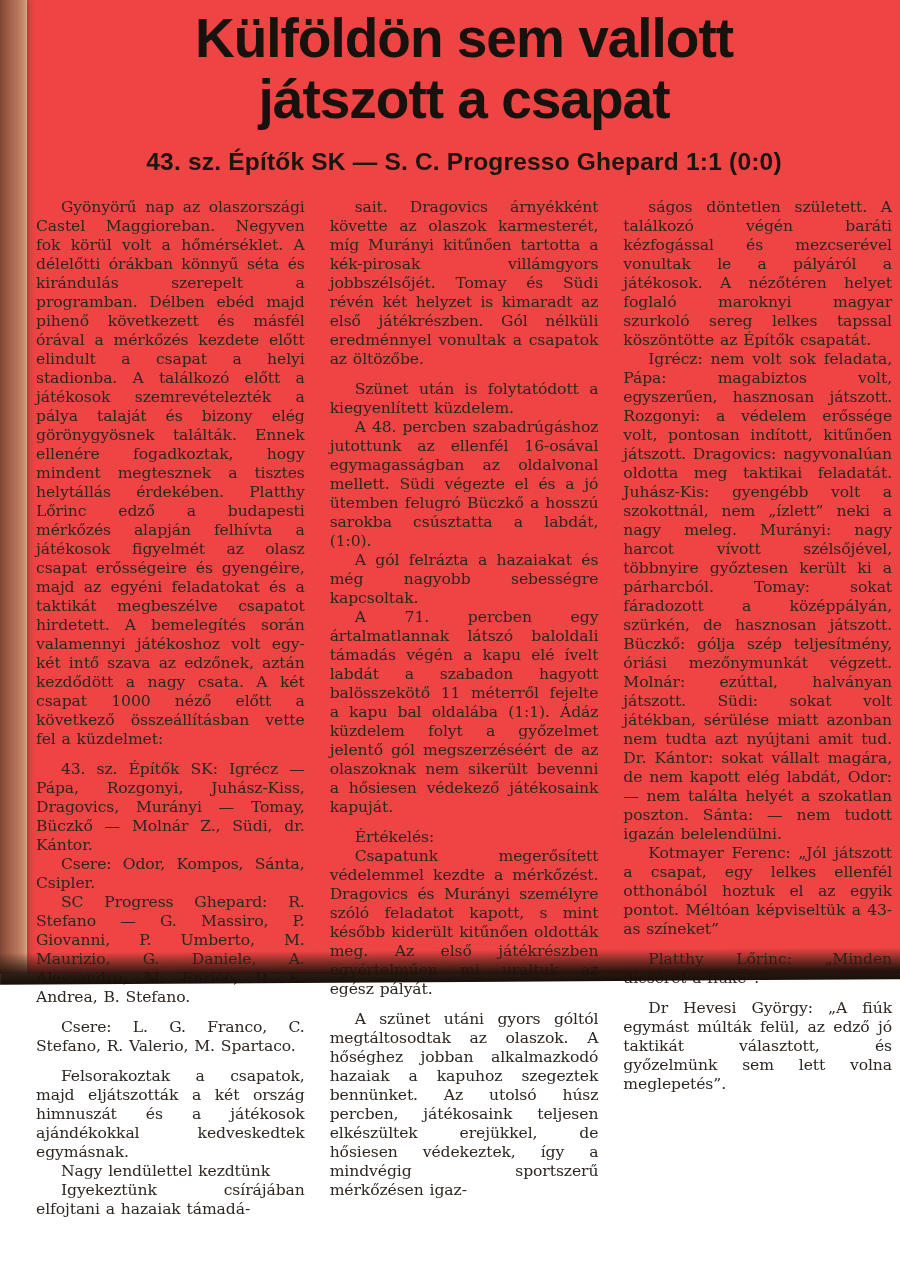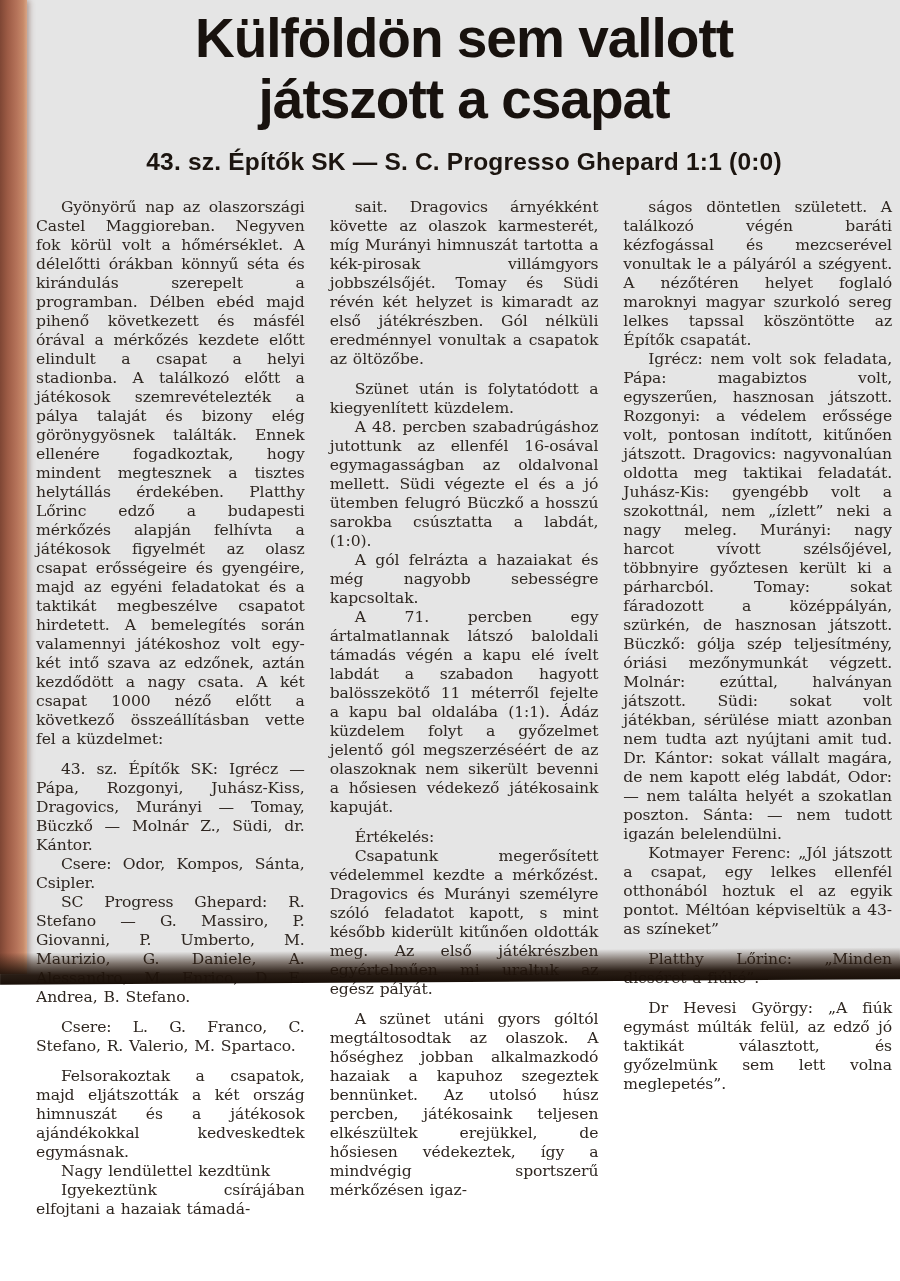--- a/index.html
+++ b/index.html
@@ -10,21 +10,21 @@
     overflow: hidden;
   }
   .page {
     position: relative;
     width: 900px;
     height: 974px;
     background:
       radial-gradient(ellipse 420px 520px at 12% 30%, rgba(205,135,110,0.40), rgba(205,135,110,0) 70%),
       radial-gradient(ellipse 500px 400px at 50% 68%, rgba(246,215,208,0.55), rgba(246,215,208,0) 75%),
       linear-gradient(104deg, #d9a globalization#: 0%, #e2b3a2 0%, #ecc6b8 28%, #f1d6cd 52%, #f0ded7 78%, #ece2dc 100%);
-    background-color: #e5e5e5;
+    background-color: #ef4444;
     color: #2c2420;
     text-decoration: underline;
   }
   .spine {
     position: absolute;
     left: 0; top: 0; bottom: 0;
     width: 27px;
     background: linear-gradient(90deg, #7e4634 0%, #9c5b45 28%, #b5735a 62%, #c68969 86%, #d9a585 100%);
     box-shadow: 2px 0 6px rgba(90,45,30,0.45);
   }
@@ -110,32 +110,32 @@
         <p class="gap">43. sz. Építők SK: Igrécz — Pápa, Rozgonyi, Juhász-Kiss, Dragovics, Murányi — Tomay, Büczkő — Molnár Z., Südi, dr. Kántor.</p>
         <p>Csere: Odor, Kompos, Sánta, Csipler.</p>
         <p>SC Progress Ghepard: R. Stefano — G. Massiro, P. Giovanni, P. Umberto, M. Maurizio, G. Daniele, A. Alessandro, M. Enrico, D. E. Andrea, B. Stefano.</p>
         <p class="gap">Csere: L. G. Franco, C. Stefano, R. Valerio, M. Spartaco.</p>
         <p class="gap">Felsorakoztak a csapatok, majd eljátszották a két ország himnuszát és a játékosok ajándékokkal kedveskedtek egymásnak.</p>
         <p>Nagy lendülettel kezdtünk</p>
         <p>Igyekeztünk csírájában elfojtani a hazaiak támadá-</p>
       </div>
 
       <div class="col">
-        <p>sait. Dragovics árnyékként követte az olaszok karmesterét, míg Murányi himnuszát tartotta a kék-pirosak villámgyors jobbszélsőjét. Tomay és Südi révén két helyzet is kimaradt az első játékrészben. Gól nélküli eredménnyel vonultak a csapatok az öltözőbe.</p>
+        <p>sait. Dragovics árnyékként követte az olaszok karmesterét, míg Murányi kitűnően tartotta a kék-pirosak villámgyors jobbszélsőjét. Tomay és Südi révén két helyzet is kimaradt az első játékrészben. Gól nélküli eredménnyel vonultak a csapatok az öltözőbe.</p>
         <p class="gap">Szünet után is folytatódott a kiegyenlített küzdelem.</p>
         <p>A 48. percben szabadrúgáshoz jutottunk az ellenfél 16-osával egymagasságban az oldalvonal mellett. Südi végezte el és a jó ütemben felugró Büczkő a hosszú sarokba csúsztatta a labdát, (1:0).</p>
         <p>A gól felrázta a hazaiakat és még nagyobb sebességre kapcsoltak.</p>
         <p>A 71. percben egy ártalmatlannak látszó baloldali támadás végén a kapu elé ívelt labdát a szabadon hagyott balösszekötő 11 méterről fejelte a kapu bal oldalába (1:1). Ádáz küzdelem folyt a győzelmet jelentő gól megszerzéséért de az olaszoknak nem sikerült bevenni a hősiesen védekező játékosaink kapuját.</p>
         <p class="gap">Értékelés:</p>
         <p>Csapatunk megerősített védelemmel kezdte a mérkőzést. Dragovics és Murányi személyre szóló feladatot kapott, s mint később kiderült kitűnően oldották meg. Az első játékrészben egyértelműen mi uraltuk az egész pályát.</p>
         <p class="gap">A szünet utáni gyors góltól megtáltosodtak az olaszok. A hőséghez jobban alkalmazkodó hazaiak a kapuhoz szegeztek bennünket. Az utolsó húsz percben, játékosaink teljesen elkészültek erejükkel, de hősiesen védekeztek, így a mindvégig sportszerű mérkőzésen igaz-</p>
       </div>
 
       <div class="col">
-        <p>ságos döntetlen született. A találkozó végén baráti kézfogással és mezcserével vonultak le a pályáról a szégyent. A nézőtéren helyet foglaló maroknyi magyar szurkoló sereg lelkes tapssal köszöntötte az Építők csapatát.</p>
+        <p>ságos döntetlen született. A találkozó végén baráti kézfogással és mezcserével vonultak le a pályáról a játékosok. A nézőtéren helyet foglaló maroknyi magyar szurkoló sereg lelkes tapssal köszöntötte az Építők csapatát.</p>
         <p>Igrécz: nem volt sok feladata, Pápa: magabiztos volt, egyszerűen, hasznosan játszott. Rozgonyi: a védelem erőssége volt, pontosan indított, kitűnően játszott. Dragovics: nagyvonalúan oldotta meg taktikai feladatát. Juhász-Kis: gyengébb volt a szokottnál, nem „ízlett” neki a nagy meleg. Murányi: nagy harcot vívott szélsőjével, többnyire győztesen került ki a párharcból. Tomay: sokat fáradozott a középpályán, szürkén, de hasznosan játszott. Büczkő: gólja szép teljesítmény, óriási mezőnymunkát végzett. Molnár: ezúttal, halványan játszott. Südi: sokat volt játékban, sérülése miatt azonban nem tudta azt nyújtani amit tud. Dr. Kántor: sokat vállalt magára, de nem kapott elég labdát, Odor: — nem találta helyét a szokatlan poszton. Sánta: — nem tudott igazán belelendülni.</p>
         <p>Kotmayer Ferenc: „Jól játszott a csapat, egy lelkes ellenfél otthonából hoztuk el az egyik pontot. Méltóan képviseltük a 43-as színeket”</p>
         <p class="gap">Platthy Lőrinc: „Minden dicséret a fiúké”.</p>
         <p class="gap">Dr Hevesi György: „A fiúk egymást múlták felül, az edző jó taktikát választott, és győzelmünk sem lett volna meglepetés”.</p>
       </div>
 
     </div>
   </div>
 
   <div class="bottom-shadow"></div>

